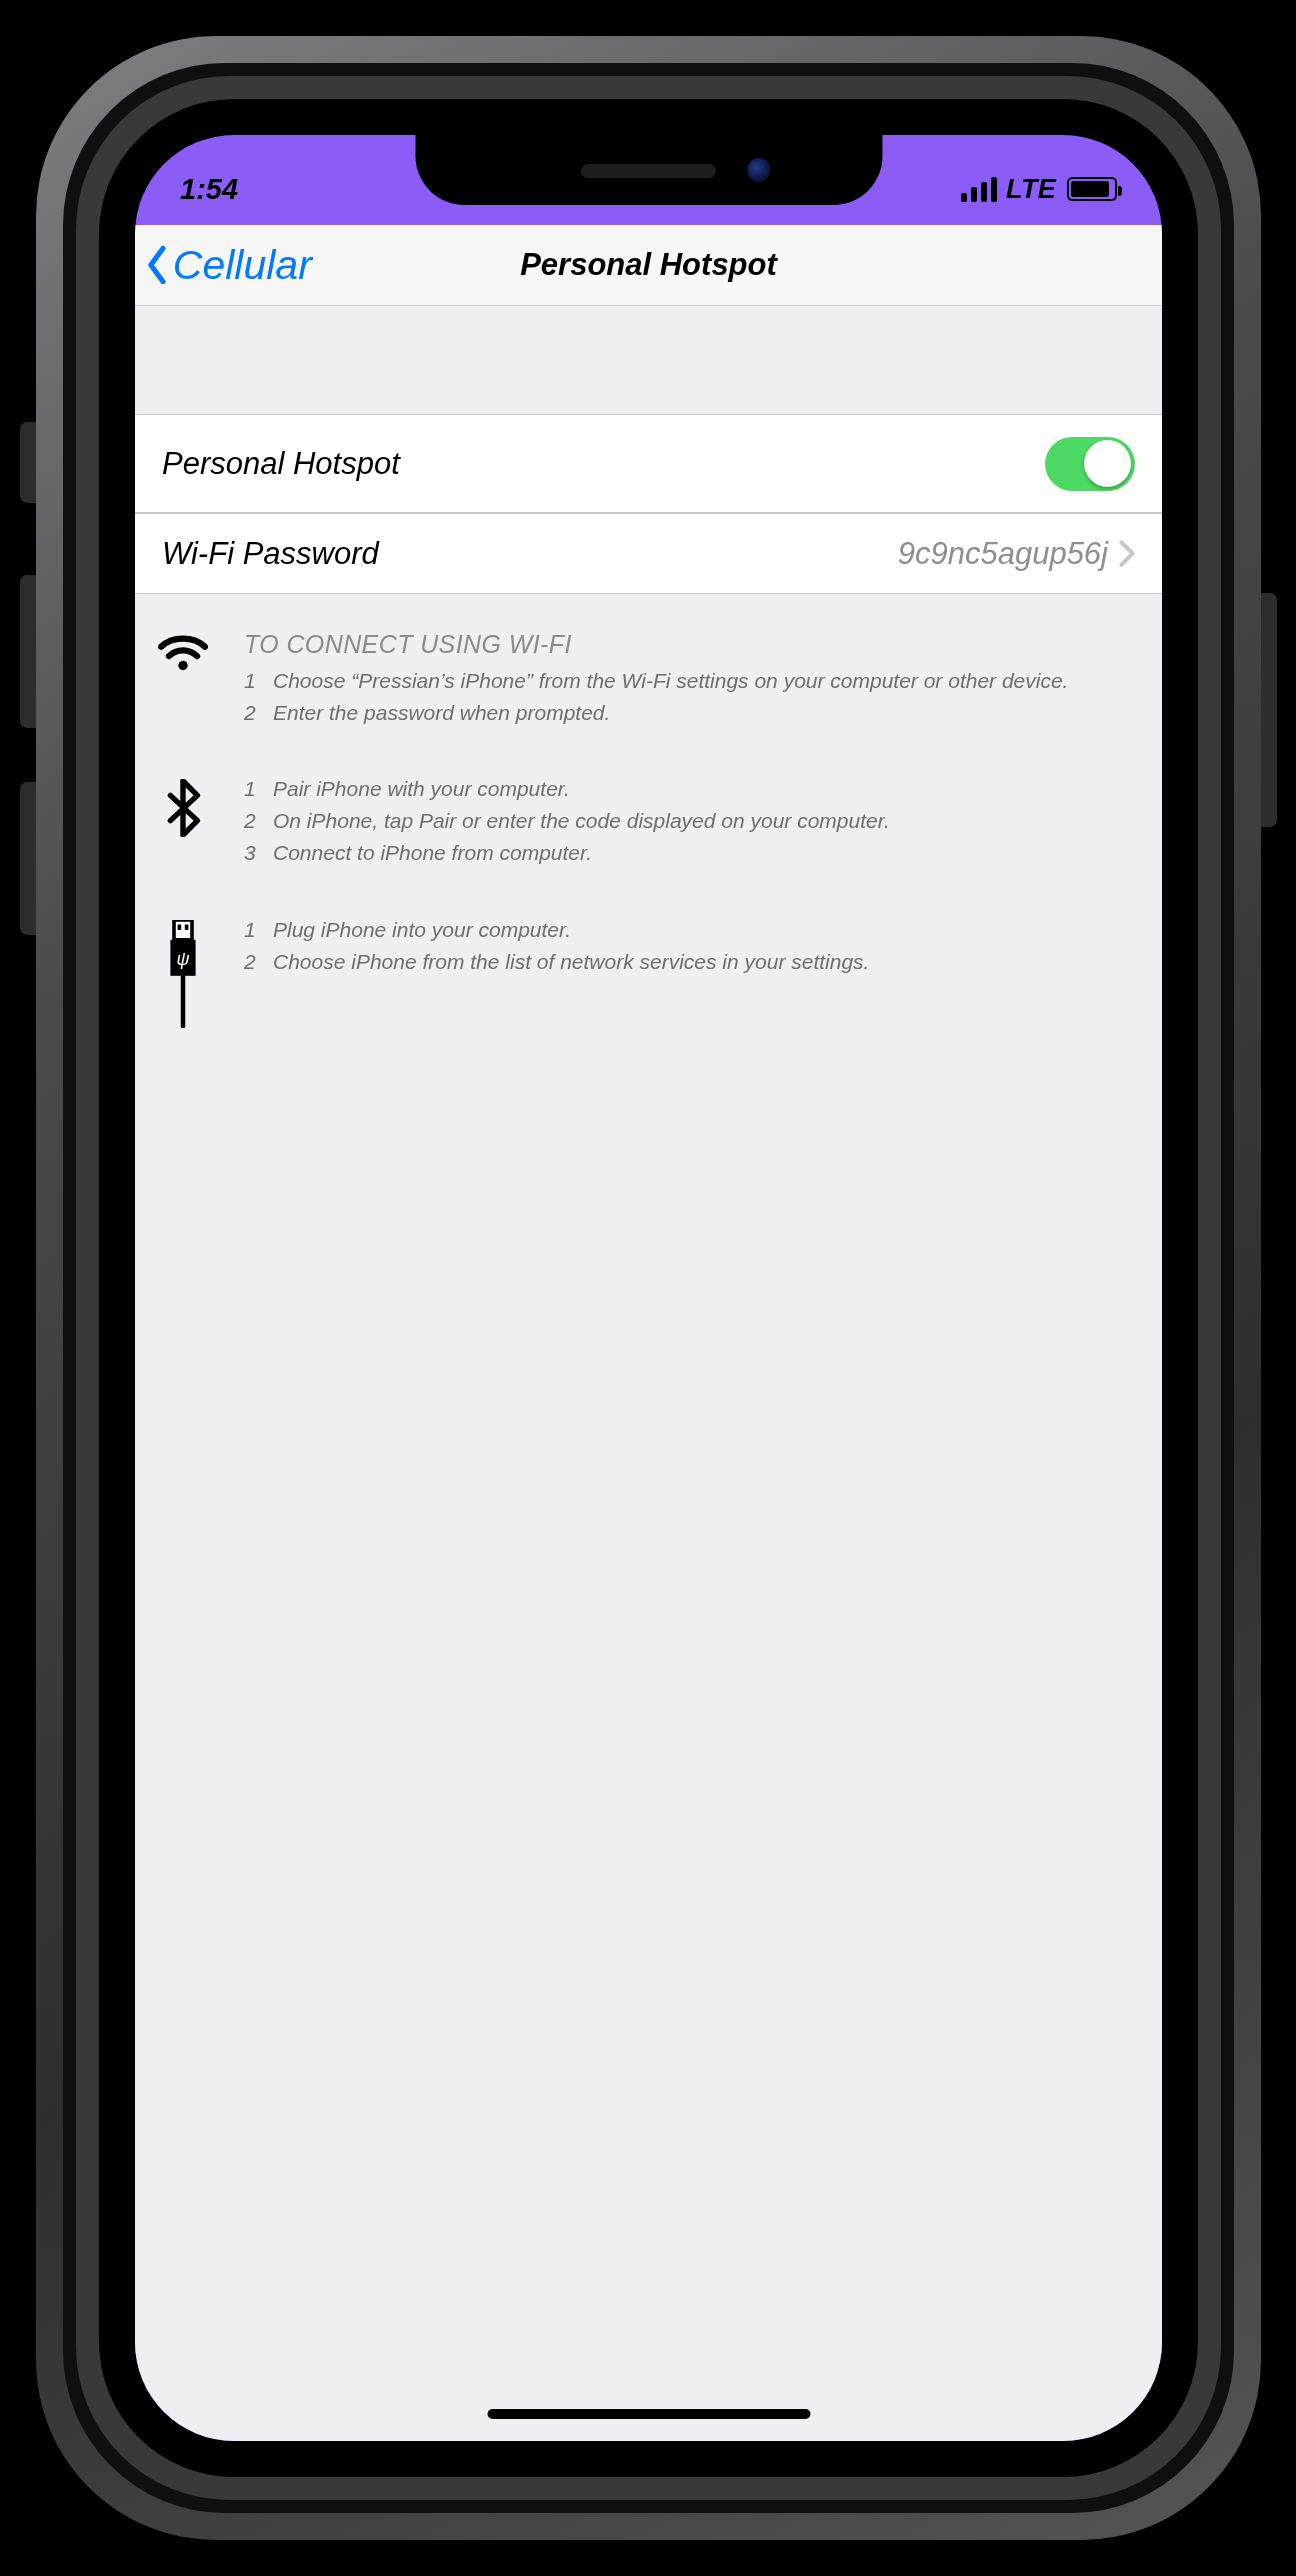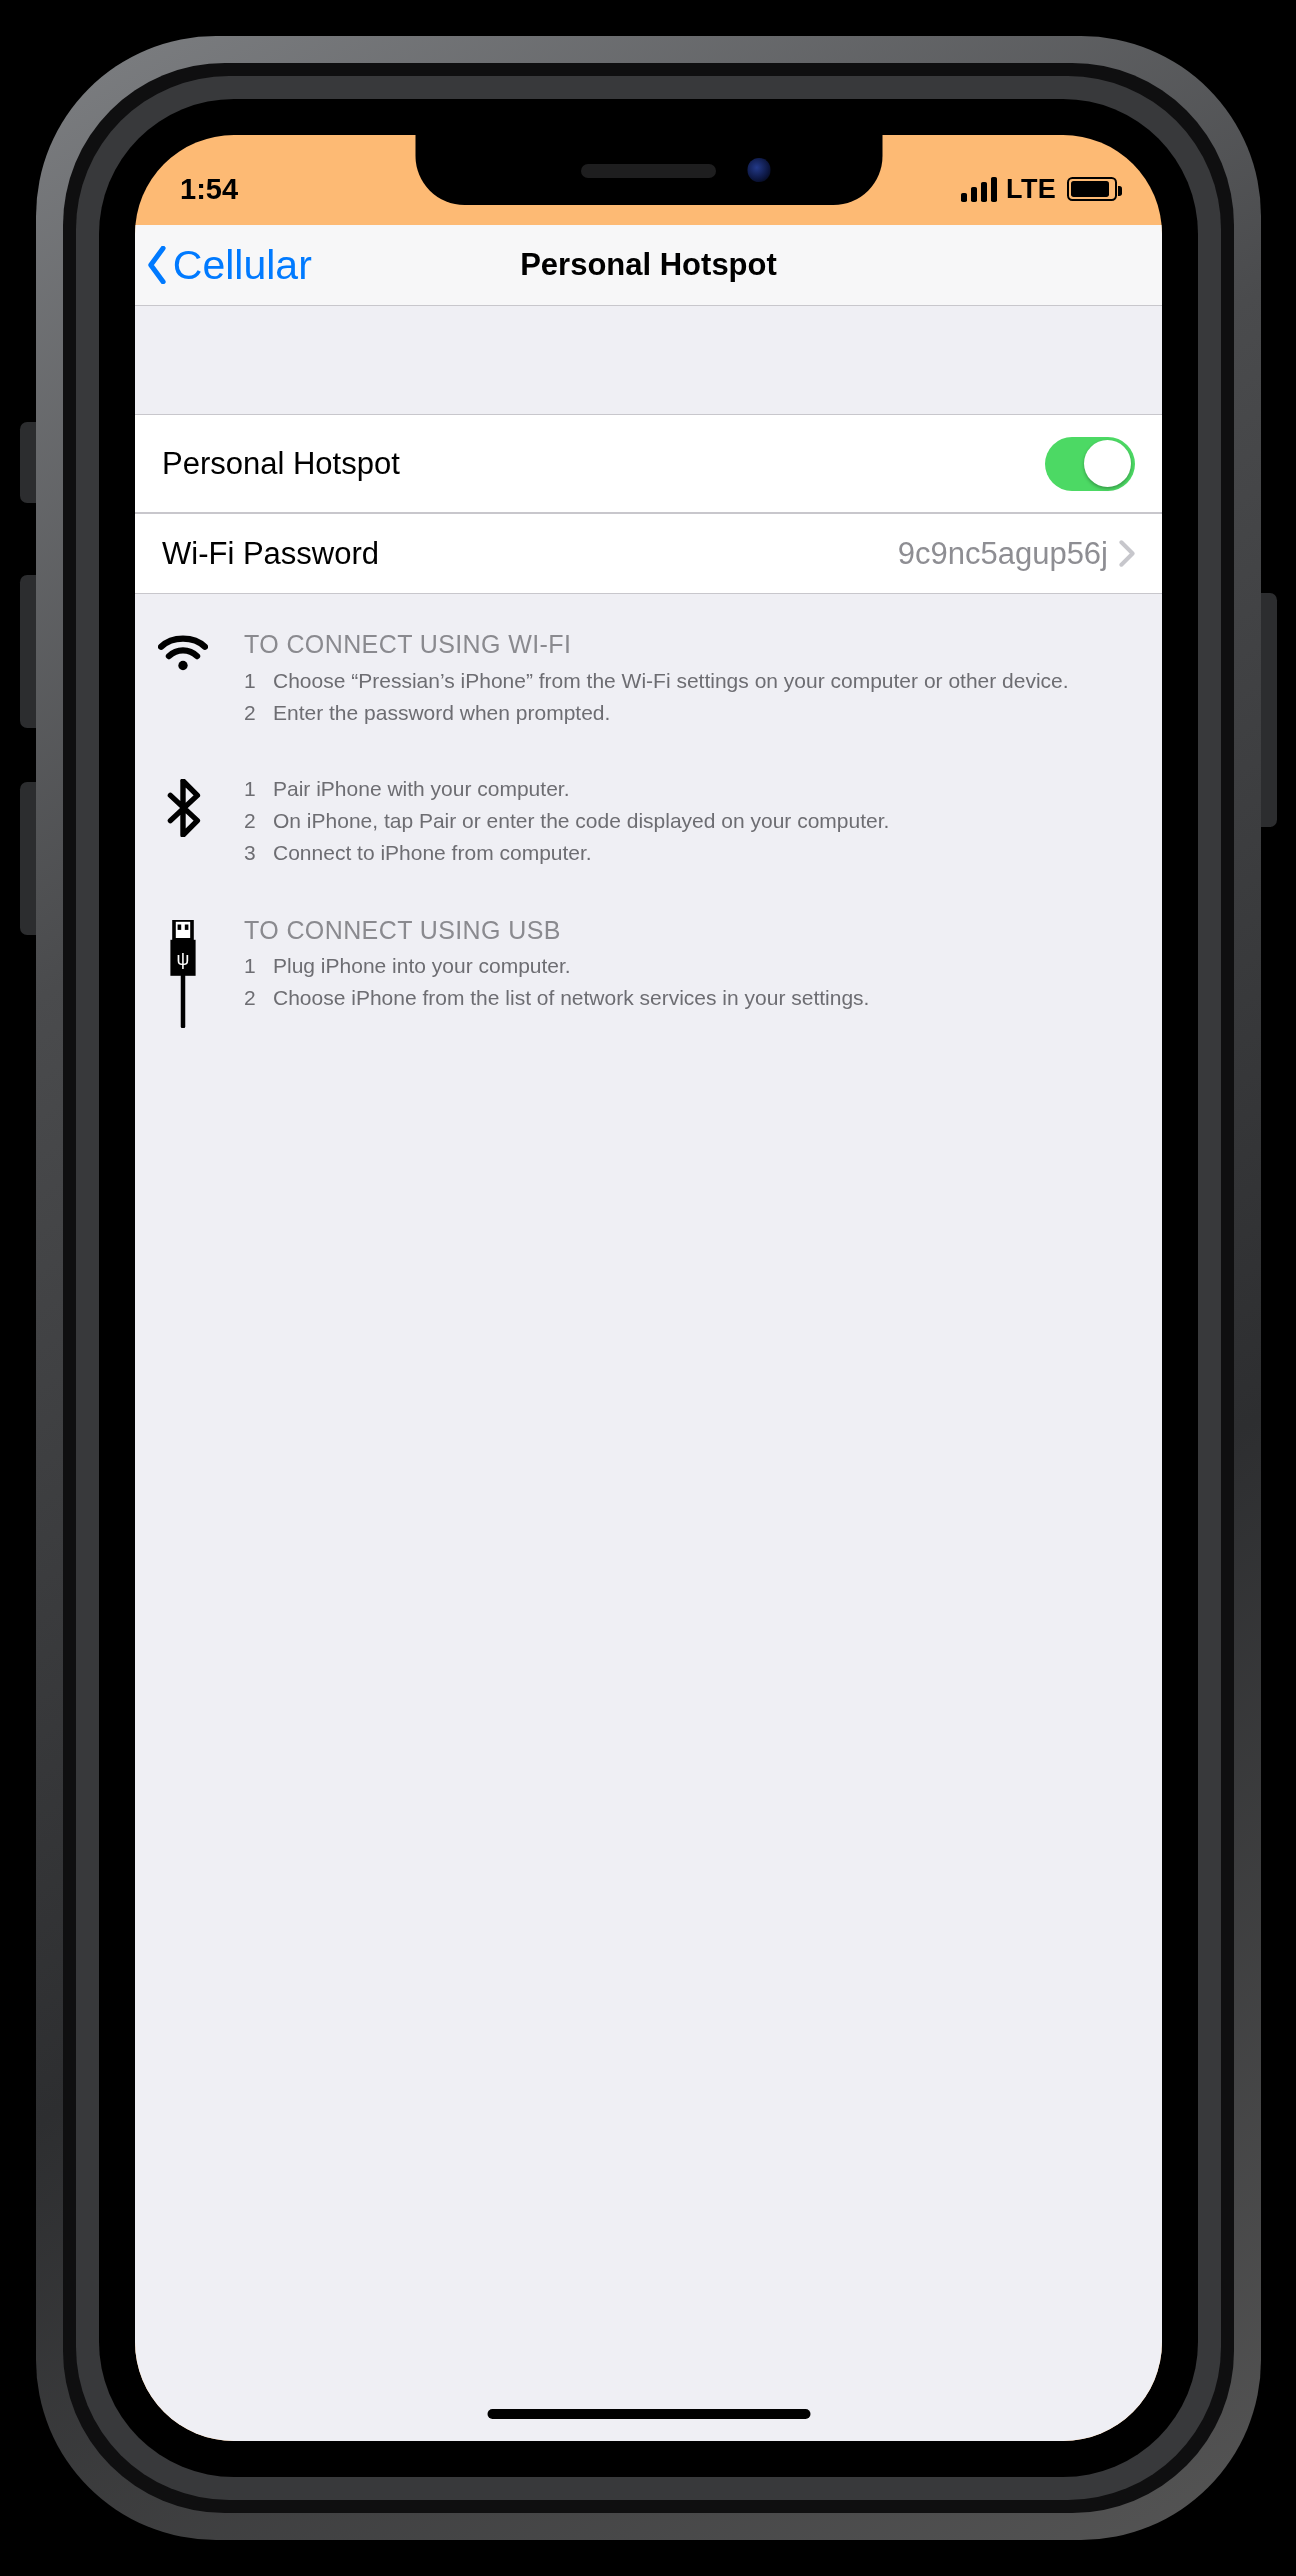--- a/index.html
+++ b/index.html
@@ -35,22 +35,23 @@
   .bezel {
     position: absolute;
     left: 99px; right: 99px; top: 99px; bottom: 99px;
     border-radius: 135px;
     background:#000;
   }
   .screen {
     position: absolute;
     left: 135px; right: 135px; top: 135px; bottom: 135px;
     border-radius: 99px;
-    background:#fdba74;
+    background:#8b5cf6;
     overflow: hidden;
+    font-style: italic;
   }
 
   
   .side-btn { position:absolute; background:#2c2d2f; }
   .side-btn.mute  { left:20px; top:422px;  width:16px; height:81px;  border-radius:7.2px 0 0 7.2px; }
   .side-btn.volup { left:20px; top:575px;  width:16px; height:153px; border-radius:7.2px 0 0 7.2px; }
   .side-btn.voldn { left:20px; top:782px;  width:16px; height:153px; border-radius:7.2px 0 0 7.2px; }
   .side-btn.power { right:20px; top:593px; width:16px; height:234px; border-radius:0 7.2px 7.2px 0; }
 
   
@@ -289,21 +290,20 @@
           <svg viewBox="0 0 40 120" width="36" height="108">
             <rect x="10" y="0" width="20" height="22" fill="#fff" stroke="#000" stroke-width="4"></rect>
             <rect x="14" y="5" width="4" height="6" fill="#000"></rect>
             <rect x="22" y="5" width="4" height="6" fill="#000"></rect>
             <rect x="6" y="22" width="28" height="40" fill="#000"></rect>
             <text x="20" y="50" font-size="20" fill="#fff" text-anchor="middle" font-family="Arial">ψ</text>
             <line x1="20" y1="62" x2="20" y2="118" stroke="#000" stroke-width="5" stroke-linecap="round"></line>
           </svg>
         </div>
         <div class="instr-body">
-          <div class="instr-heading">TO CONNECT USING USB</div>
           <ol class="instr-list">
             <li>Plug iPhone into your computer.</li>
             <li>Choose iPhone from the list of network services in your settings.</li>
           </ol>
         </div>
       </div>
 
     </div>
 
   </div>

